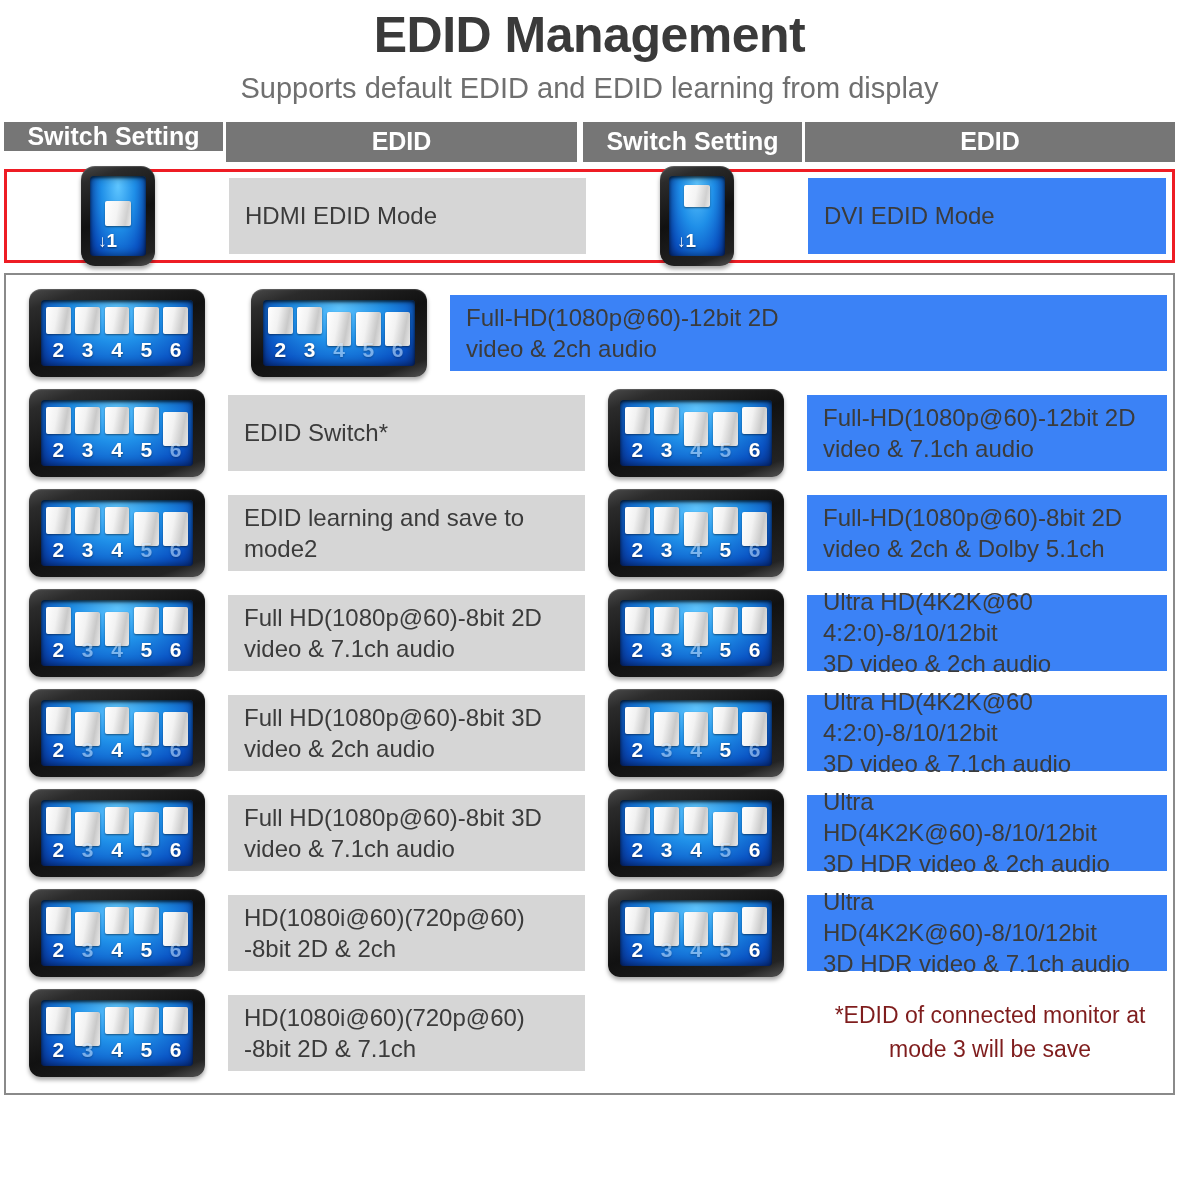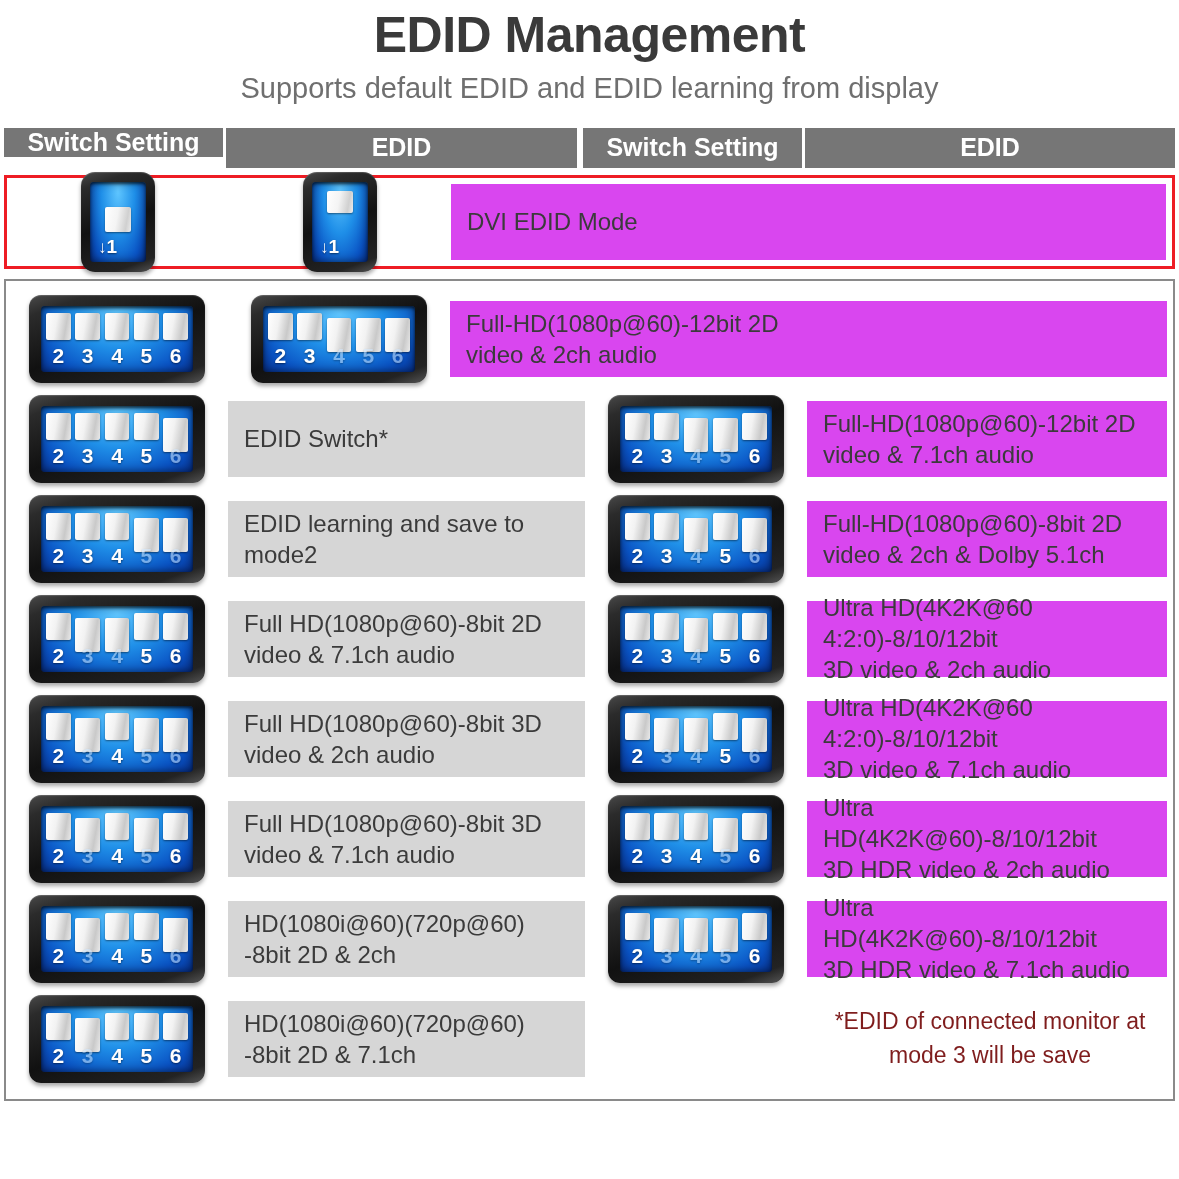--- a/index.html
+++ b/index.html
@@ -27,21 +27,21 @@
     text-align: center;
     font-size: 29px;
     color: #6f6f6f;
     margin: 6px 0 0 0;
     line-height: 1.2;
   }
 
   
   .header-row {
     display: flex;
-    margin-top: 22px;
+    margin-top: 16px;
     padding: 0 4px;
     gap: 0;
   }
   .hdr {
     background: #767676;
     color: #ffffff;
     font-weight: bold;
     font-size: 25px;
     display: flex;
     align-items: center;
@@ -88,21 +88,21 @@
   .cell-text {
     font-size: 24px;
     color: #3b3b3b;
     line-height: 1.3;
     padding: 10px 14px 10px 16px;
     display: flex;
     align-items: center;
     height: 76px;
   }
   .cell-text.left  { width: 357px; flex: 0 0 357px; background: #d6d6d6; }
-  .cell-text.right { flex: 1 1 auto; background: #d946ef; margin-right: 6px; }
+  .cell-text.right { flex: 1 1 auto; background: #3b82f6; margin-right: 6px; }
 
   .note {
     font-size: 23px;
     color: #7f1d1d;
     line-height: 1.45;
     text-align: center;
     flex: 1 1 auto;
     padding: 0 14px;
   }
   .note .ln { display: block; }
@@ -208,20 +208,21 @@
   <div class="red-block">
     <div class="red-inner" id="mode-row-host">
         <div class="cell-switch">
           <div class="dip one down">
             <div class="dip-window">
               <div class="one-lever"></div>
               <div class="one-mark"><span class="one-arrow">↓</span>1</div>
             </div>
           </div>
         </div>
+        <div class="cell-text left">HDMI EDID Mode</div>
         <div class="cell-switch">
           <div class="dip one up">
             <div class="dip-window">
               <div class="one-lever"></div>
               <div class="one-mark"><span class="one-arrow">↓</span>1</div>
             </div>
           </div>
         </div>
         <div class="cell-text right">DVI EDID Mode</div>
       </div>

